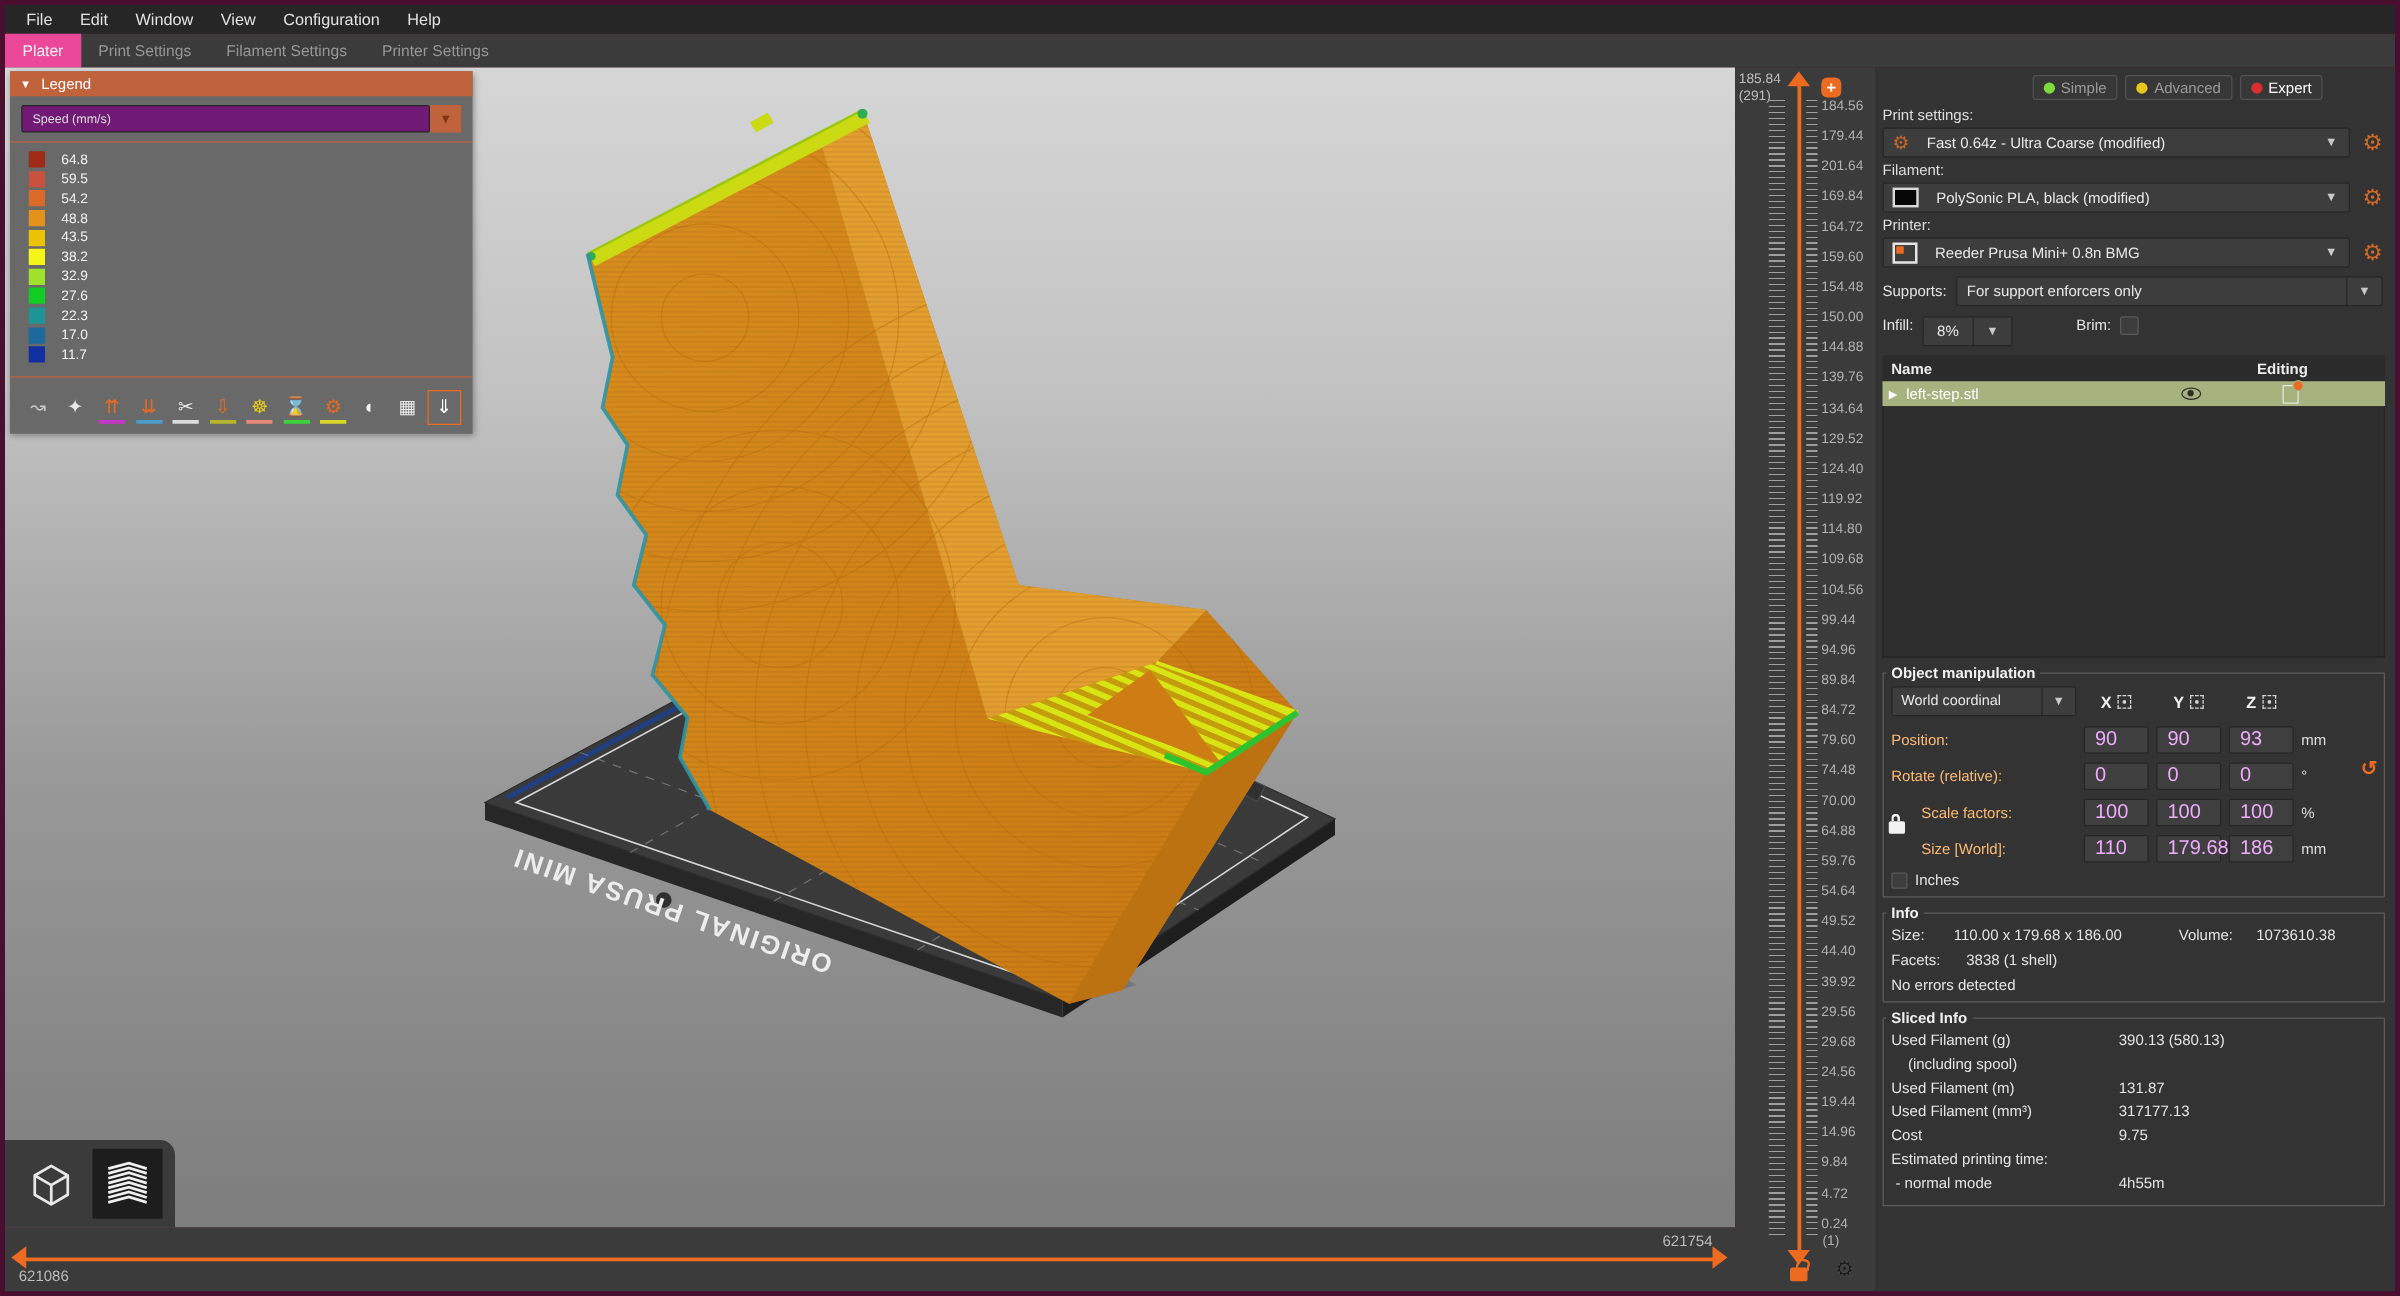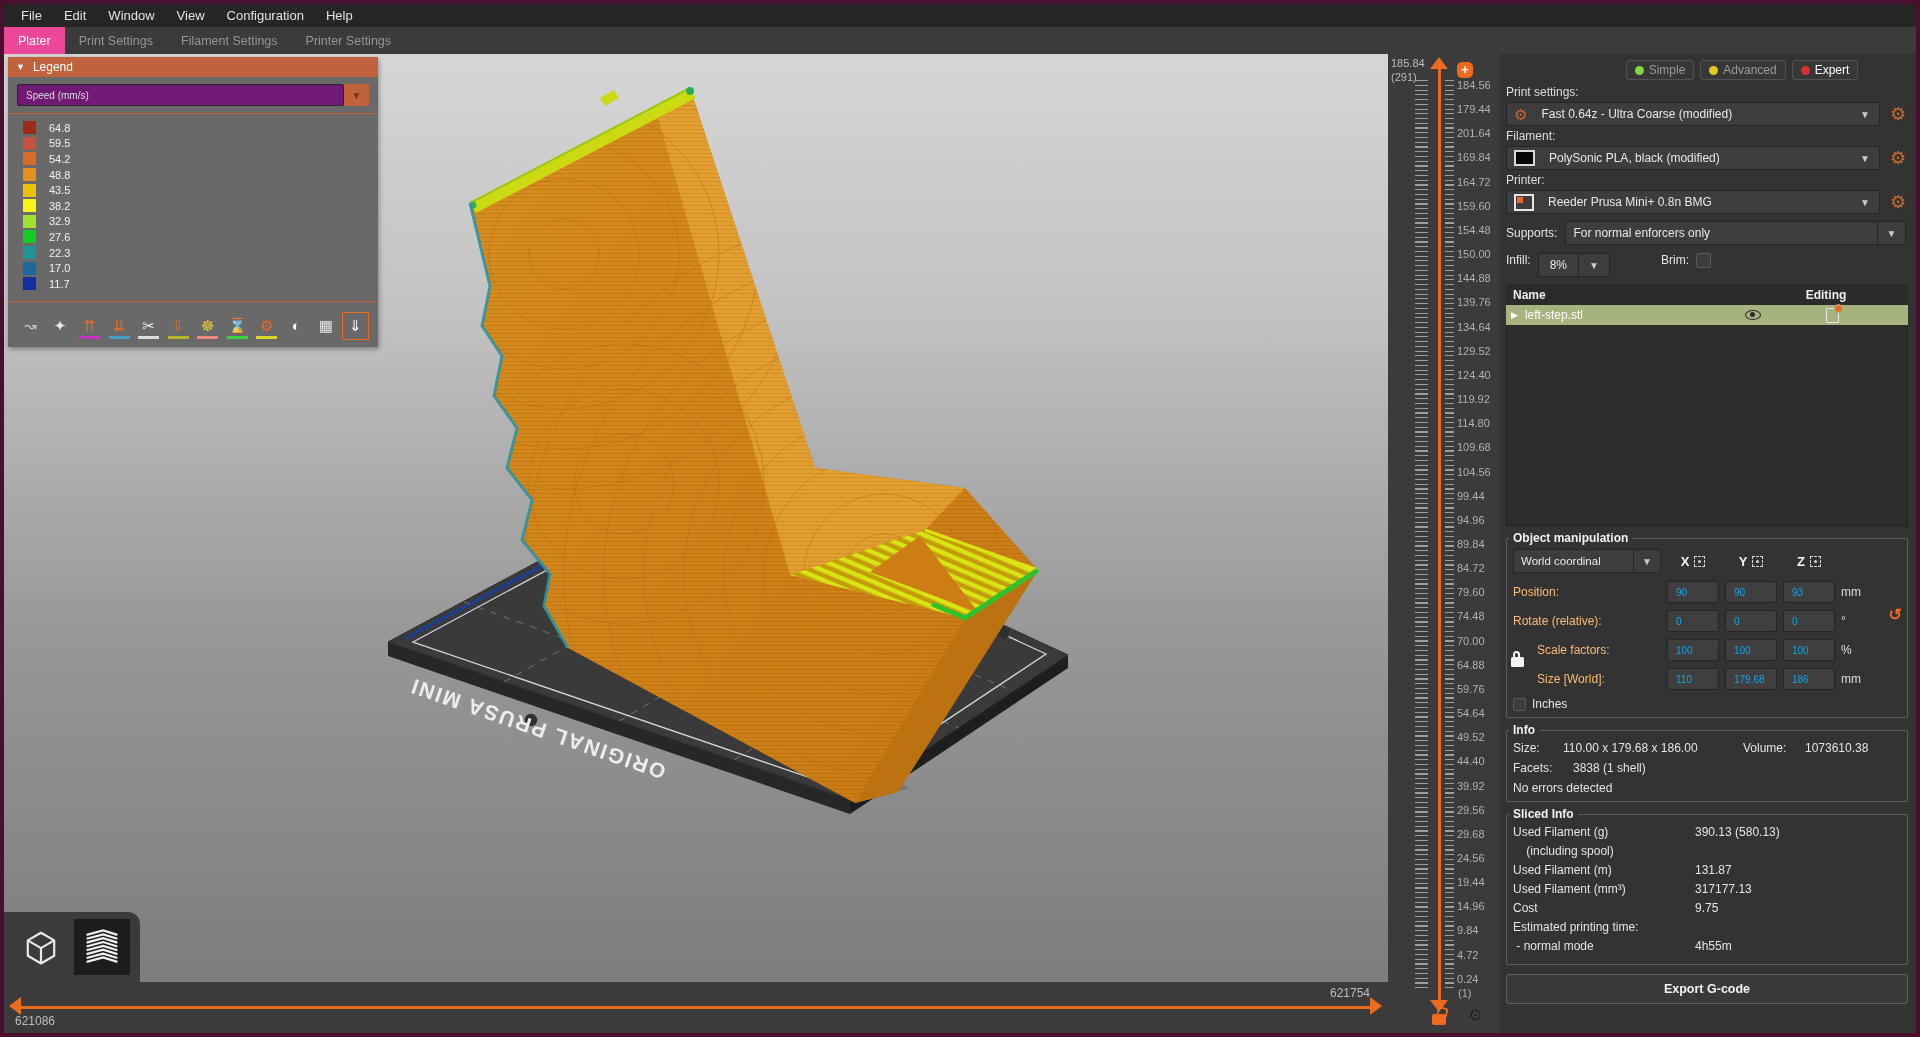--- a/index.html
+++ b/index.html
@@ -119,21 +119,21 @@
   .world-combo{display:flex;height:24px;background:#3d3d3d;border:1px solid #262626;border-radius:2px;box-sizing:border-box;align-items:center}
   .world-combo .txt{flex:1;padding-left:7px;font-size:11.5px;color:#e8e8e8;white-space:nowrap;overflow:hidden}
   .world-combo .a{width:26px;align-self:stretch;border-left:1px solid #262626;display:flex;align-items:center;justify-content:center;color:#c9c9c9;font-size:10px}
   .axis-h{display:flex;align-items:center;justify-content:center;gap:5px;font-weight:bold;color:#f2f2f2;font-size:13px}
   .axicon{width:9px;height:9px;border:1px dashed #d4d4d4;position:relative}
   .axicon:after{content:'';position:absolute;left:3px;top:3px;width:3px;height:3px;background:#d4d4d4;border-radius:50%}
   .man-row{display:grid;grid-template-columns:148px 52px 52px 52px 34px;gap:6px;align-items:center;margin-bottom:7px}
   .man-row .rlabel{font-size:12px;color:#fdba74;white-space:nowrap;overflow:hidden}
   .man-rows > .man-row:nth-of-type(3) .rlabel,
   .man-rows > .man-row:nth-of-type(4) .rlabel{padding-left:24px}
-  .field{height:22px;background:#3f3f3f;border:1px solid #262626;border-radius:2px;display:flex;align-items:center;padding-left:8px;font-size:10px;color:#0ea5e9;box-sizing:border-box}
+  .field{height:22px;background:#3f3f3f;border:1px solid #262626;border-radius:2px;display:flex;align-items:center;padding-left:8px;font-size:16px;color:#f0abfc;box-sizing:border-box}
   .unit{font-size:12px;color:#dedede}
   .reset-rot{position:absolute;right:5px;top:66px;color:#ED6B21;font-size:16px;font-weight:bold}
   .lockw{position:absolute;left:4px;top:118px;width:13px;height:10px;background:#f2f2f2;border-radius:1.5px}
   .lockw:before{content:'';position:absolute;left:2px;top:-6px;width:7px;height:6px;border:2px solid #f2f2f2;border-bottom:none;border-radius:4px 4px 0 0;box-sizing:border-box}
   .inches-row{display:flex;align-items:center;gap:6px;margin-top:3px}
   .checkbox.sm{width:13px;height:13px}
 
   .info-line1{display:grid;grid-template-columns:46px 176px 58px 1fr;gap:4px;margin-bottom:6px}
   .info-line{display:grid;grid-template-columns:46px 1fr;gap:14px;margin-bottom:6px}
   .info-errors{margin-top:2px;color:#e4e4e4}
@@ -503,21 +503,21 @@
       <span class="pi-printer"></span>
       <span class="txt">Reeder Prusa Mini+ 0.8n BMG</span>
       <span class="darr">▼</span>
     </div>
     <span class="gearbtn">⚙</span>
   </div>
 
   <div class="sup-row">
     <span>Supports:</span>
     <div class="combo" style="margin-right:2px">
-      <span class="txt" style="margin-left:0">For normal enforcers only</span>
+      <span class="txt" style="margin-left:0">For support enforcers only</span>
       <span class="arrcell">▼</span>
     </div>
   </div>
 
   <div class="infill-row">
     <span>Infill:</span>
     <div class="mini-combo">
       <span class="v">8%</span>
       <span class="a">▼</span>
     </div>
@@ -649,14 +649,13 @@
           <span class="v"></span>
         </div>
 
         <div class="sl-row">
           <span class="l"> - normal mode</span>
           <span class="v">4h55m</span>
         </div>
       </div>
   </div>
 
-  <div class="export-btn">Export G-code</div>
 </div>
 
 </body></html>

